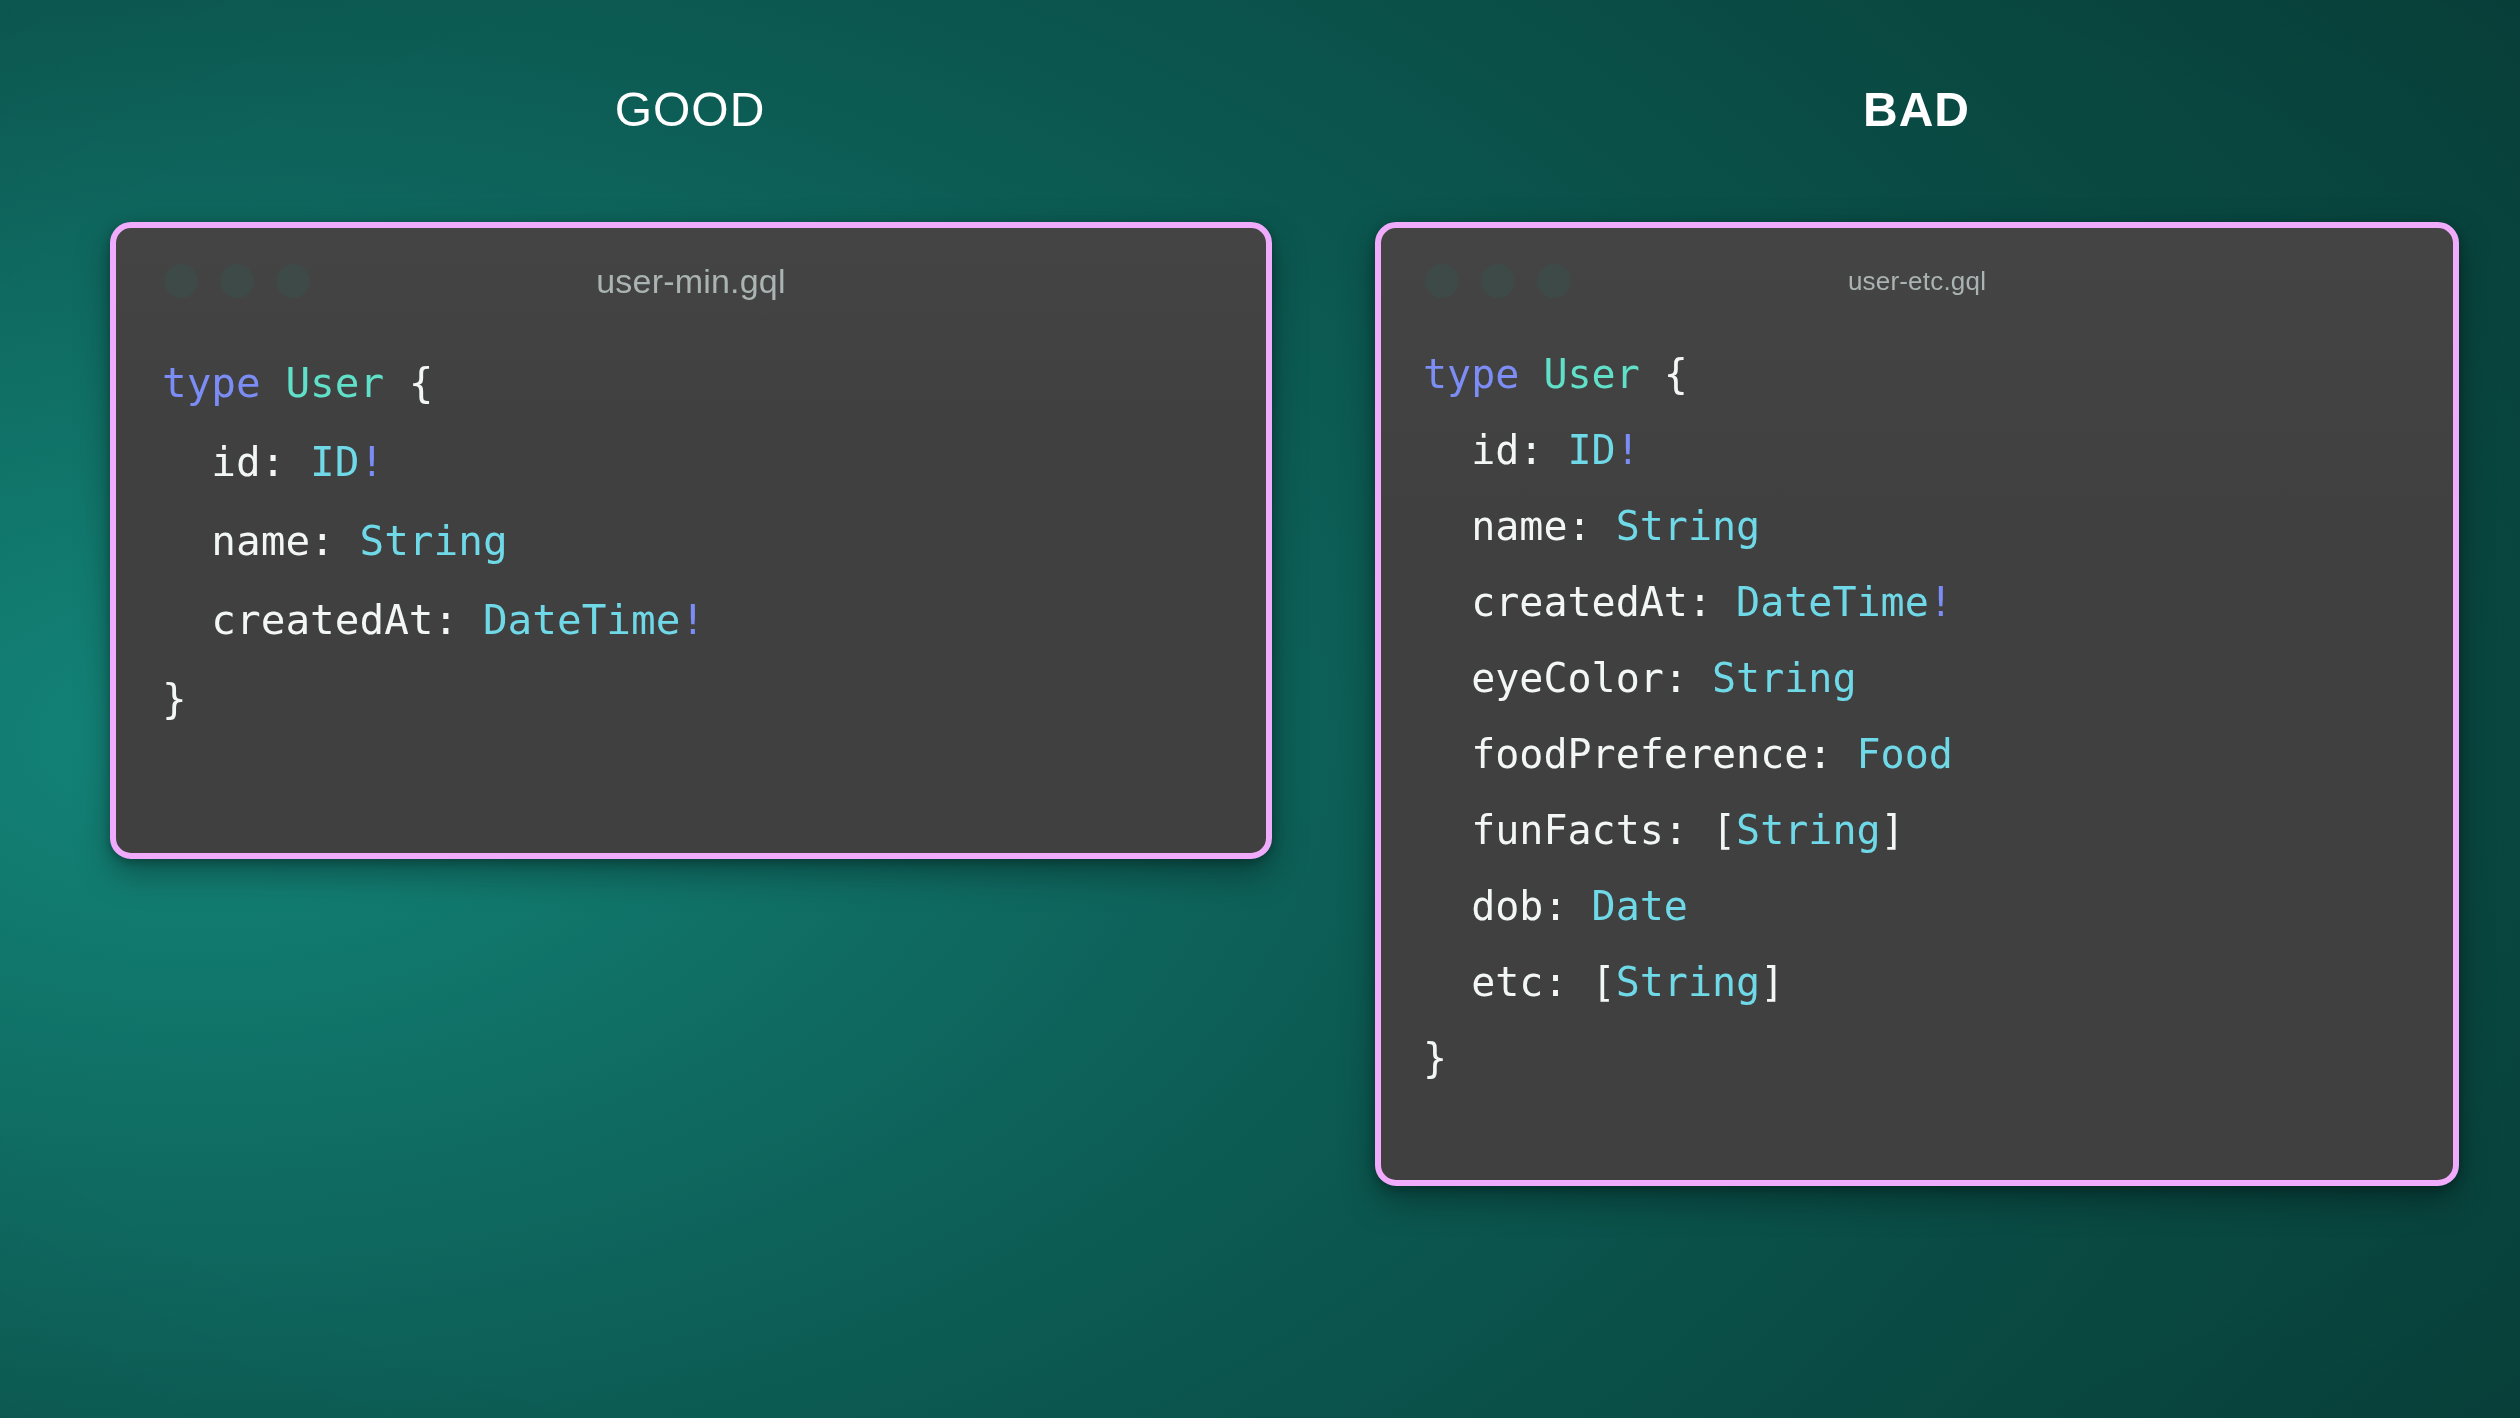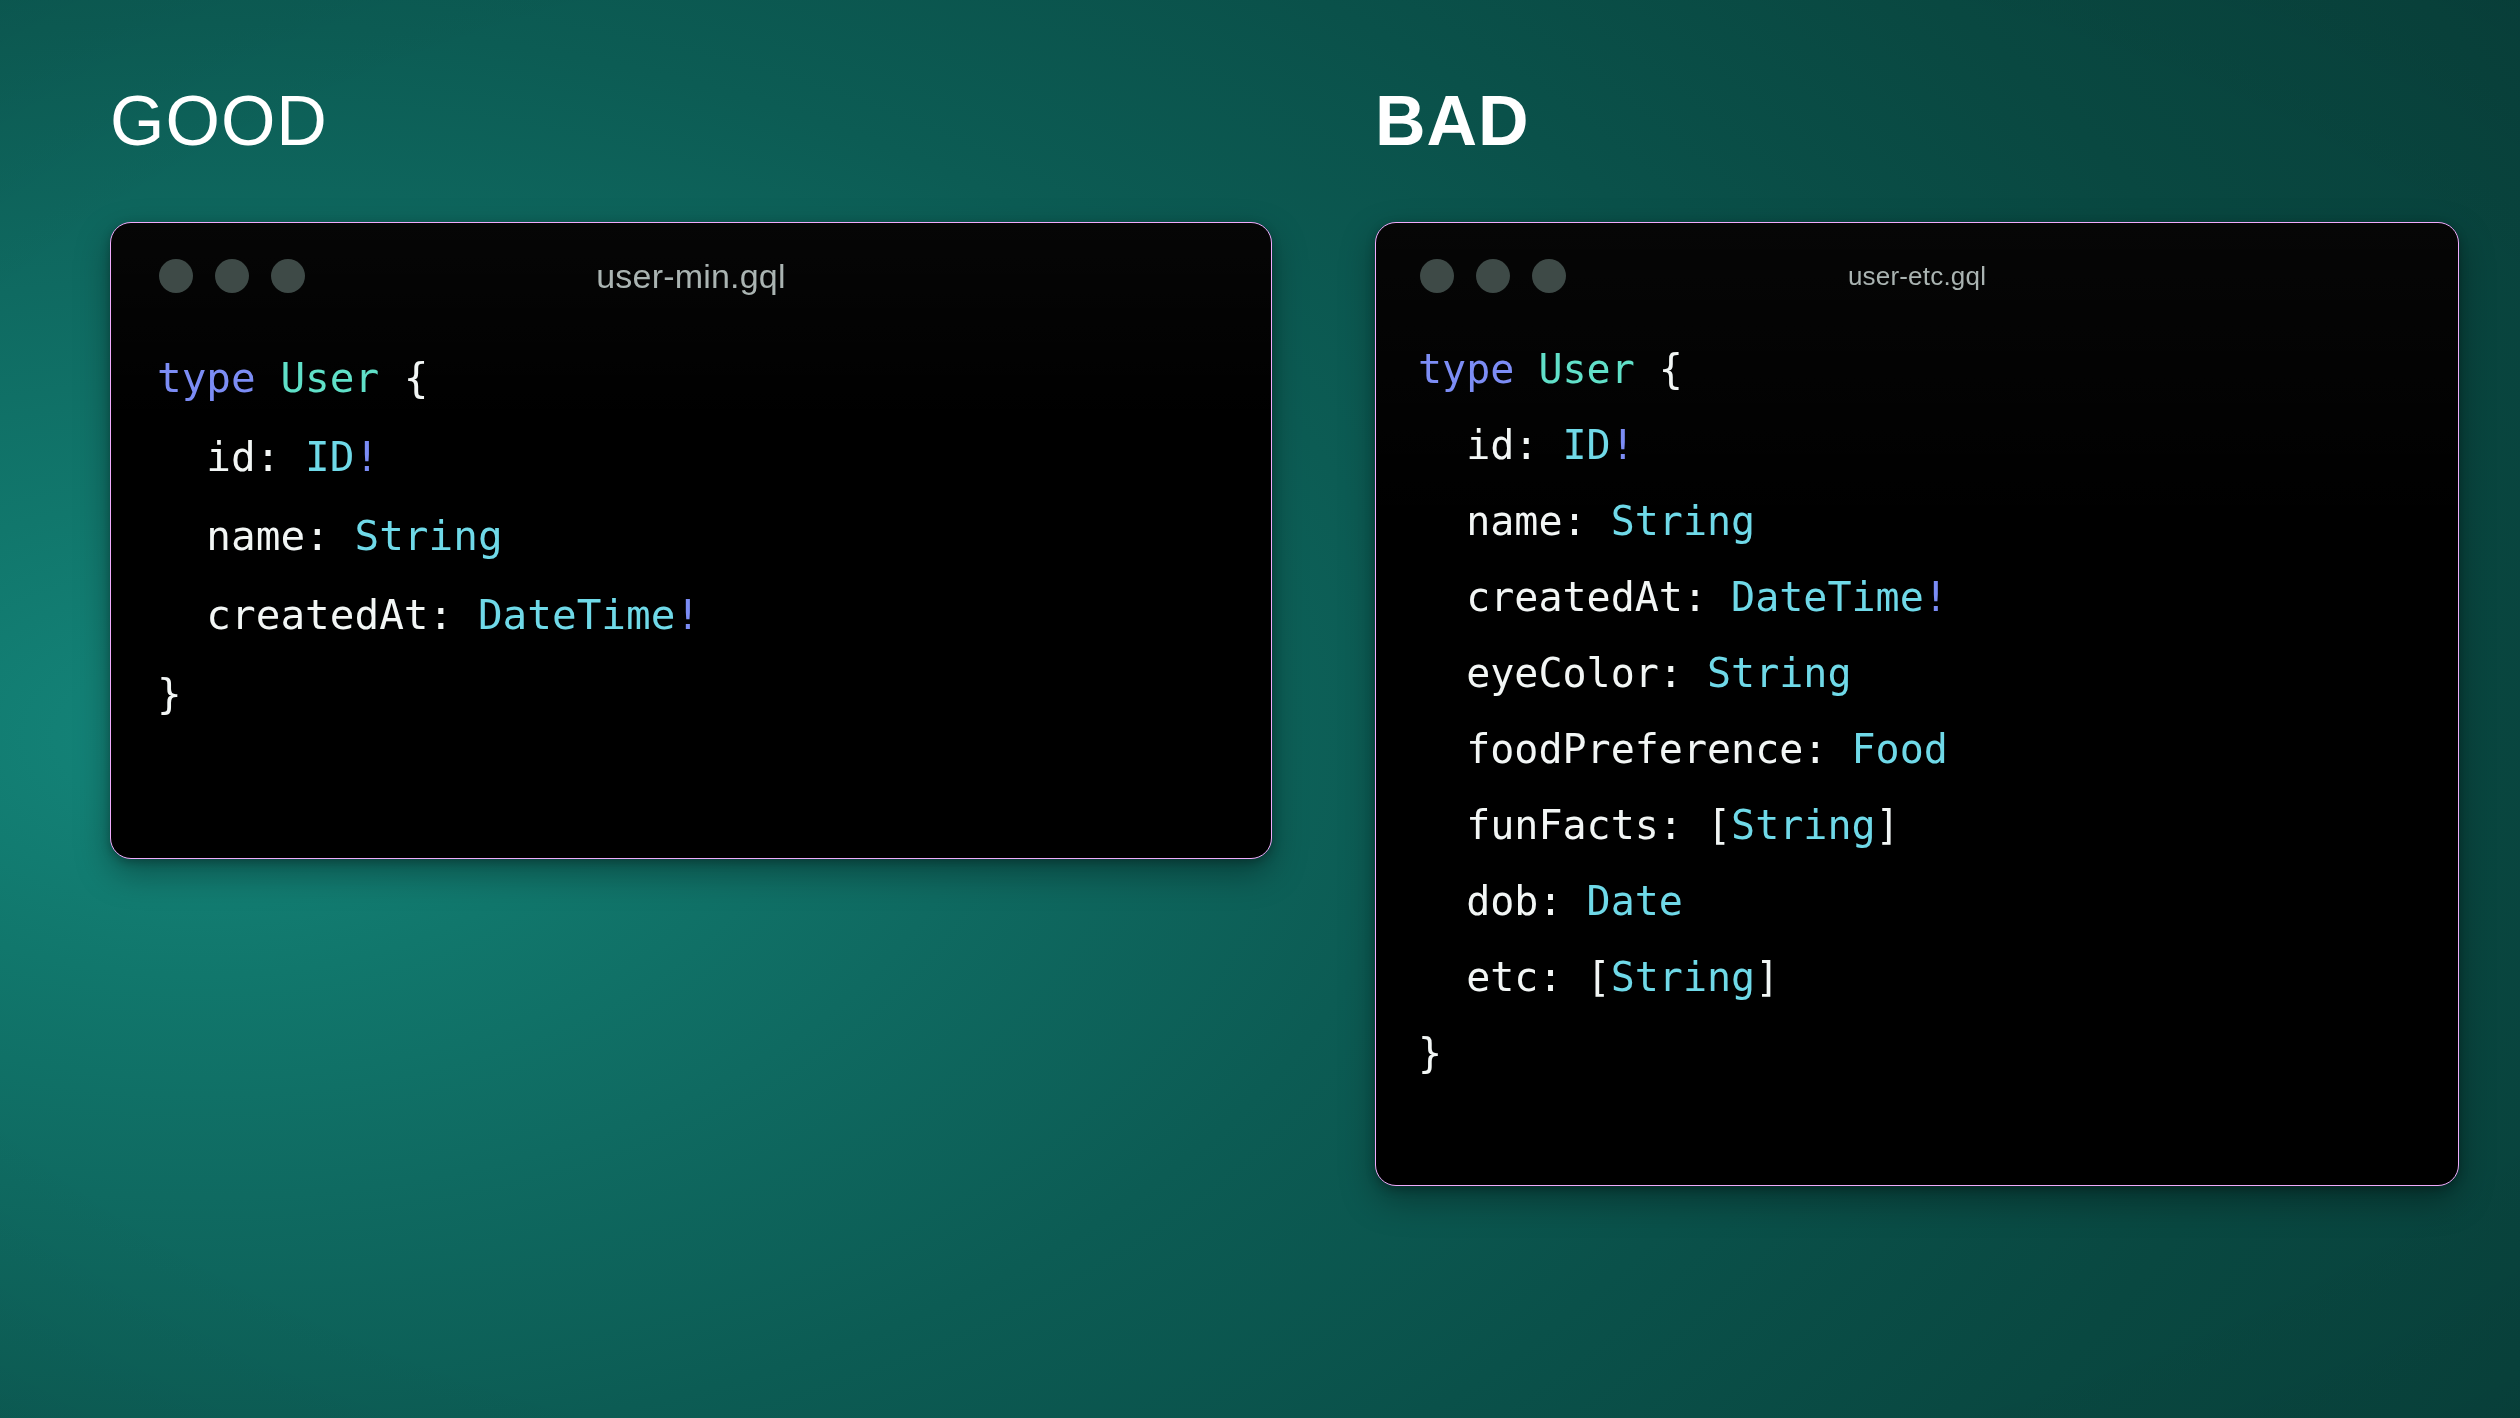--- a/index.html
+++ b/index.html
@@ -43,35 +43,35 @@
 
   #stage {
     position: absolute;
     inset: 0;
   }
 
   
   .column-heading {
     position: absolute;
     color: #ffffff;
-    font-size: 70px;
+    font-size: 48px;
     font-weight: 300;
     letter-spacing: 1px;
     line-height: 1;
     white-space: nowrap;
-    text-align: left;
+    text-align: center;
   }
   #heading-good { left: 110px;  top: 86px; width: 1160px; }
   #heading-bad  { left: 1375px; top: 86px; width: 1083px; font-weight: bold; }
 
   
   .code-card {
     position: absolute;
-    background: #000000;
-    border: 1px solid #f0abfc;
+    background: #404040;
+    border: 6px solid #f0abfc;
     border-radius: 21px;
     box-shadow:
       0 14px 34px rgba(0,0,0,0.34),
       0 3px 10px rgba(0,0,0,0.26);
     overflow: hidden;
   }
   #card-good { left: 110px;  top: 222px; width: 1162px; height: 637px; }
   #card-bad  { left: 1375px; top: 222px; width: 1084px; height: 964px; }
 
   

